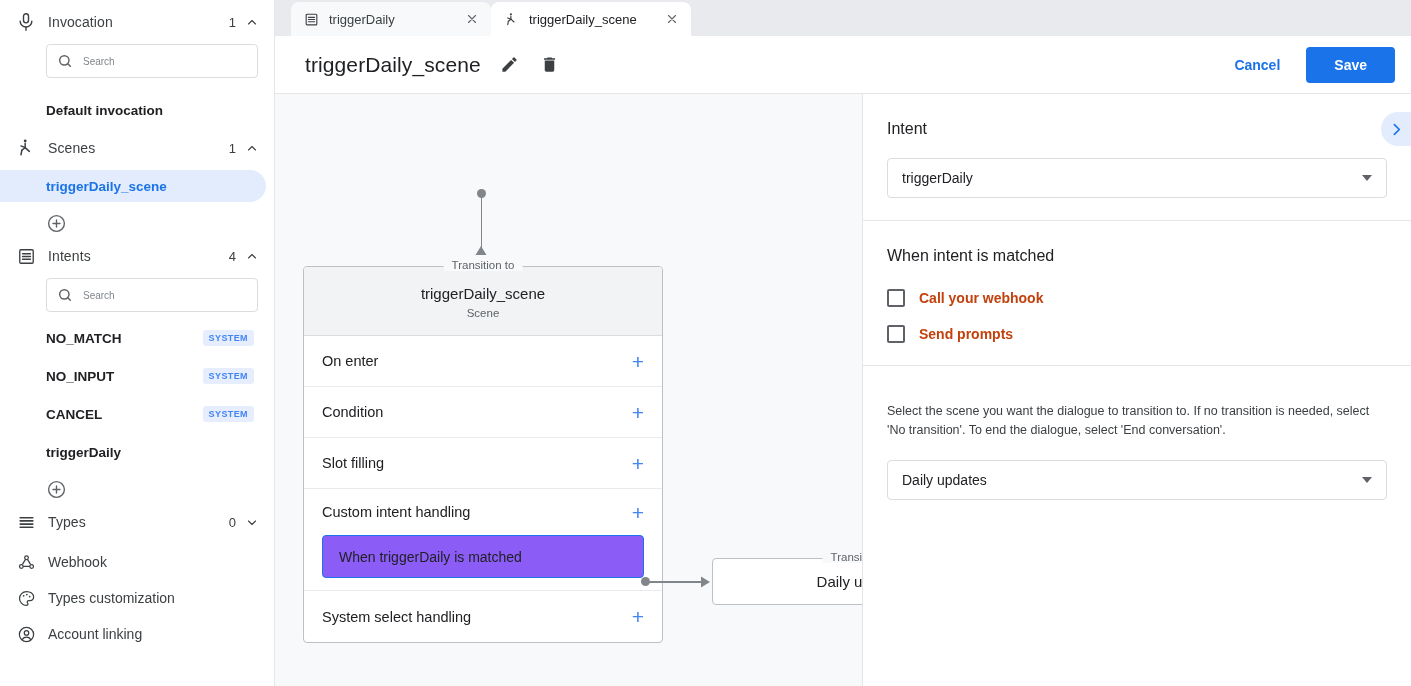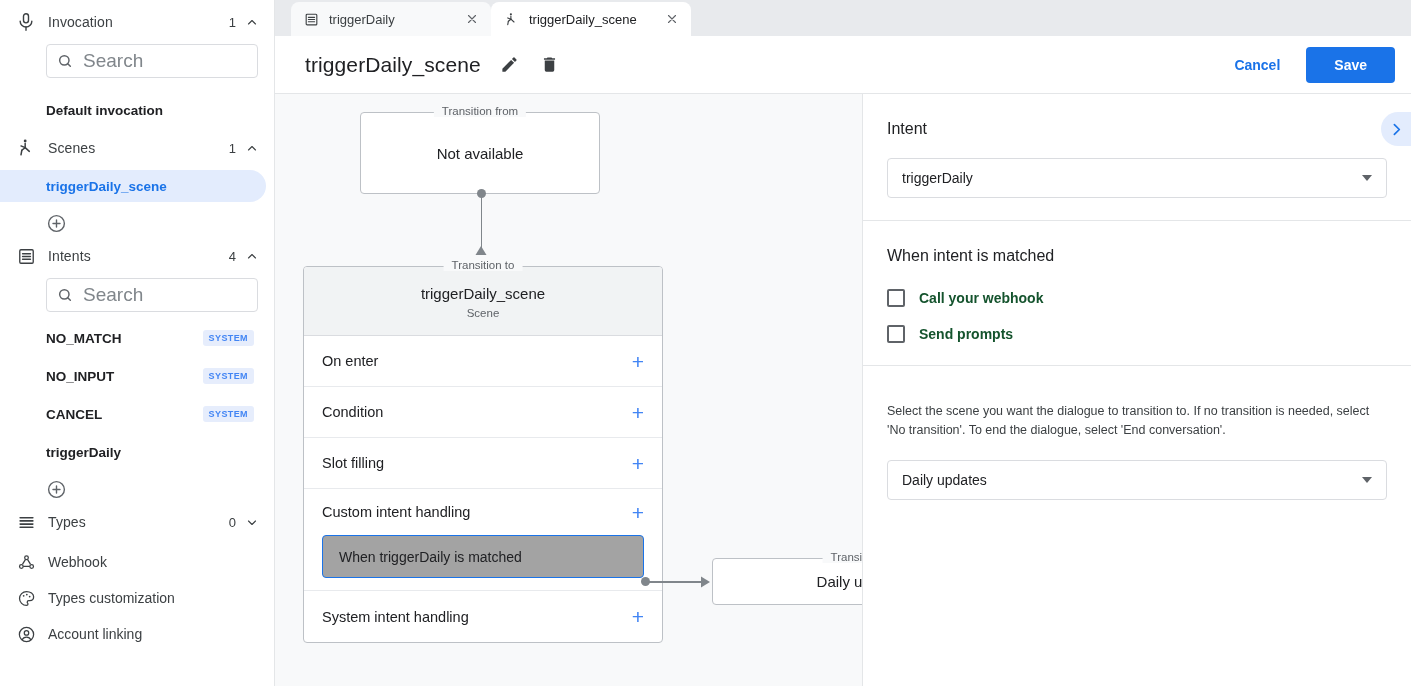--- a/index.html
+++ b/index.html
@@ -37,21 +37,21 @@
   .side-count { font-size: 13px; color: #3c4043; margin-right: 10px; }
   .caret { width: 12px; height: 12px; color: #3c4043; display: flex; align-items: center; }
 
   .search-wrap { padding: 0 16px 0 46px; }
   .search-box {
     height: 34px; border: 1px solid #dadce0; border-radius: 4px;
     display: flex; align-items: center; padding: 0 10px; background: #fff;
   }
   .search-box svg { flex: 0 0 16px; color: #5f6368; margin-right: 10px; }
   .search-box input {
-    border: 0; outline: 0; font-size: 19px; font-family: inherit;
+    border: 0; outline: 0; font-size: 10px; font-family: inherit;
     color: #3c4043; background: transparent; width: 100%;
   }
   .search-box input::placeholder { color: #80868b; }
 
   .side-item {
     display: flex; align-items: center;
     height: 32px; margin: 0 8px 0 0;
     padding-left: 46px; padding-right: 12px;
     border-radius: 0 16px 16px 0;
     font-size: 13.5px; font-weight: bold; color: #202124;
@@ -157,21 +157,21 @@
   .scene-head .sub { font-size: 11.5px; color: #5f6368; margin-top: 5px; }
   .scene-row {
     display: flex; align-items: center; justify-content: space-between;
     height: 51px; padding: 0 18px; border-bottom: 1px solid #e8eaed;
     font-size: 14.5px; color: #202124; cursor: pointer;
   }
   .scene-row:last-child { border-bottom: 0; }
   .row-plus { color: #4285f4; font-size: 21px; line-height: 1; font-weight: 300; }
   .scene-sub-wrap { padding: 0 18px 12px; border-bottom: 1px solid #e8eaed; position: relative; }
   .scene-chip {
-    border: 1px solid #1a73e8; background: #a3a3a3; border-radius: 4px;
+    border: 1px solid #1a73e8; background: #8b5cf6; border-radius: 4px;
     height: 43px; display: flex; align-items: center; padding: 0 16px;
     font-size: 14px; color: #202124; cursor: pointer;
   }
   .cih-row { border-bottom: 0 !important; height: 46px; }
 
   
   #node-right {
     left: 437px; top: 464px; width: 300px; height: 47px;
     display: flex; align-items: center; justify-content: center;
   }
@@ -187,21 +187,21 @@
   .rtitle { font-size: 16px; color: #202124; }
   .rdesc { font-size: 12.5px; color: #3c4043; line-height: 1.5; margin-top: 10px; max-width: 512px; }
   .select {
     margin-top: 20px; height: 40px; border: 1px solid #dadce0; border-radius: 4px;
     display: flex; align-items: center; padding: 0 14px; background: #fff; cursor: pointer;
   }
   .select .sv { flex: 1; font-size: 14px; color: #202124; }
   .select .sarrow { width: 0; height: 0; border-left: 5px solid transparent; border-right: 5px solid transparent; border-top: 6px solid #5f6368; }
   .chk-row { display: flex; align-items: center; gap: 14px; margin-top: 18px; cursor: pointer; }
   .chkbox { width: 18px; height: 18px; border: 2px solid #5f6368; border-radius: 2px; flex: 0 0 18px; }
-  .chk-lbl { font-size: 14px; font-weight: bold; color: #14532d; }
+  .chk-lbl { font-size: 14px; font-weight: bold; color: #c2410c; }
   .mt24 { margin-top: 24px; }
 
   .collapse-btn {
     position: absolute; right: 0; top: 18px;
     width: 30px; height: 34px; background: #e3ecfd;
     border-radius: 17px 0 0 17px;
     display: flex; align-items: center; justify-content: center;
     color: #1a73e8; cursor: pointer;
   }
 </style>
@@ -433,24 +433,20 @@
       </span>
       <span class="h-spacer"></span>
       <button class="btn-text">Cancel</button>
       <button class="btn-primary">Save</button>
     </div>
 
     <div class="body-area">
 
       <div class="canvas">
 
-        <div class="fieldset" id="node-from">
-          <span class="fs-legend">Transition from</span>
-          <span class="txt">Not available</span>
-        </div>
 
         <div class="conn-dot" style="left:202px; top:95px;"></div>
         <div class="conn-line" style="left:205.5px; top:100px; width:1.5px; height:54px;"></div>
         <svg style="position:absolute; left:199px; top:150px;" width="14" height="14" viewBox="0 0 14 14">
             <path d="M7 12 L1.5 3 L12.5 3 Z" transform="rotate(180 7 7)" fill="#80868b"></path>
           </svg>
 
         <div class="fieldset" id="node-to">
           <span class="fs-legend">Transition to</span>
           <div class="scene-head">
@@ -471,21 +467,21 @@
             <span class="row-plus">+</span>
           </div>
           <div class="scene-row cih-row">
             <span>Custom intent handling</span>
             <span class="row-plus">+</span>
           </div>
           <div class="scene-sub-wrap">
             <div class="scene-chip">When triggerDaily is matched</div>
           </div>
           <div class="scene-row">
-            <span>System intent handling</span>
+            <span>System select handling</span>
             <span class="row-plus">+</span>
           </div>
         </div>
 
         <div class="conn-dot" style="left:366px; top:483px;"></div>
         <div class="conn-line" style="left:371px; top:487px; width:56px; height:1.5px;"></div>
         <svg style="position:absolute; left:423px; top:481px;" width="14" height="14" viewBox="0 0 14 14">
             <path d="M12 7 L3 1.5 L3 12.5 Z" fill="#80868b"></path>
           </svg>
 

